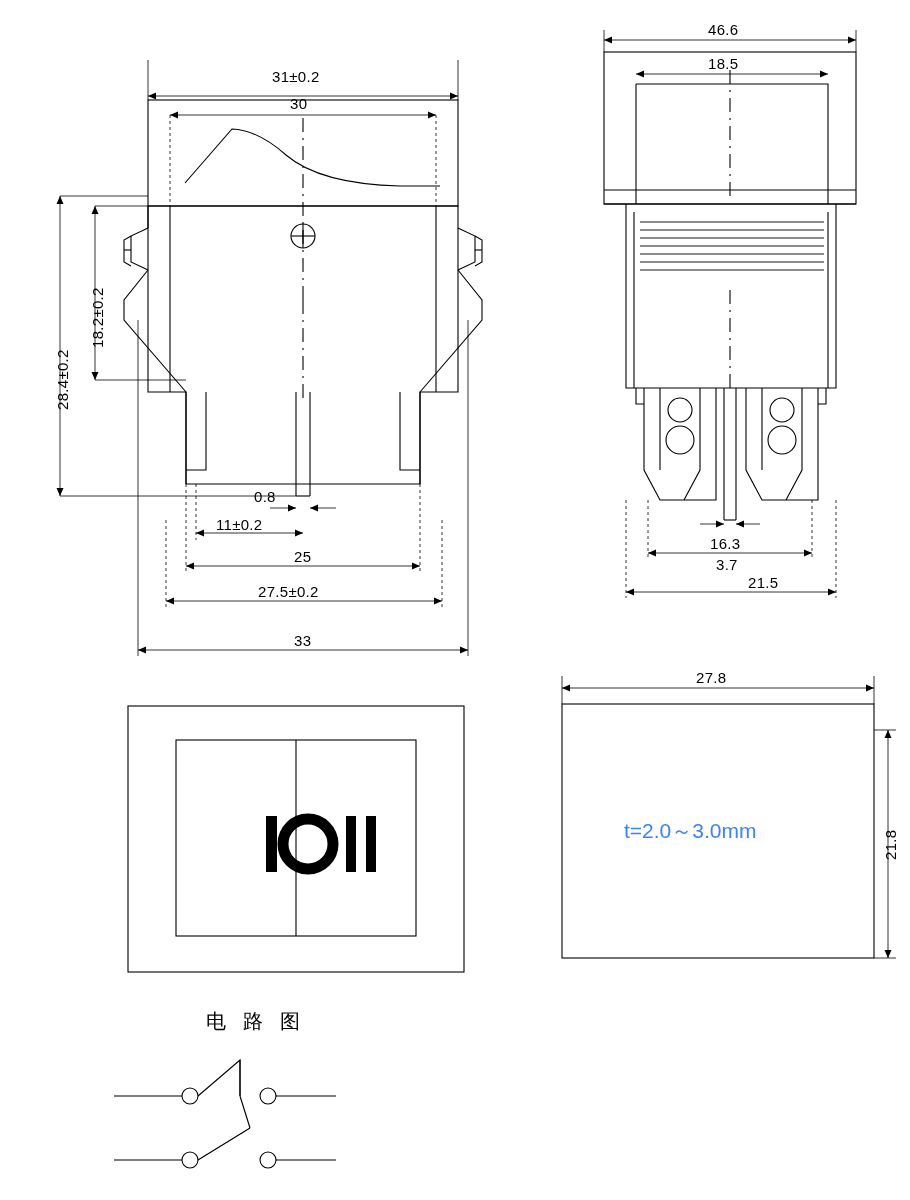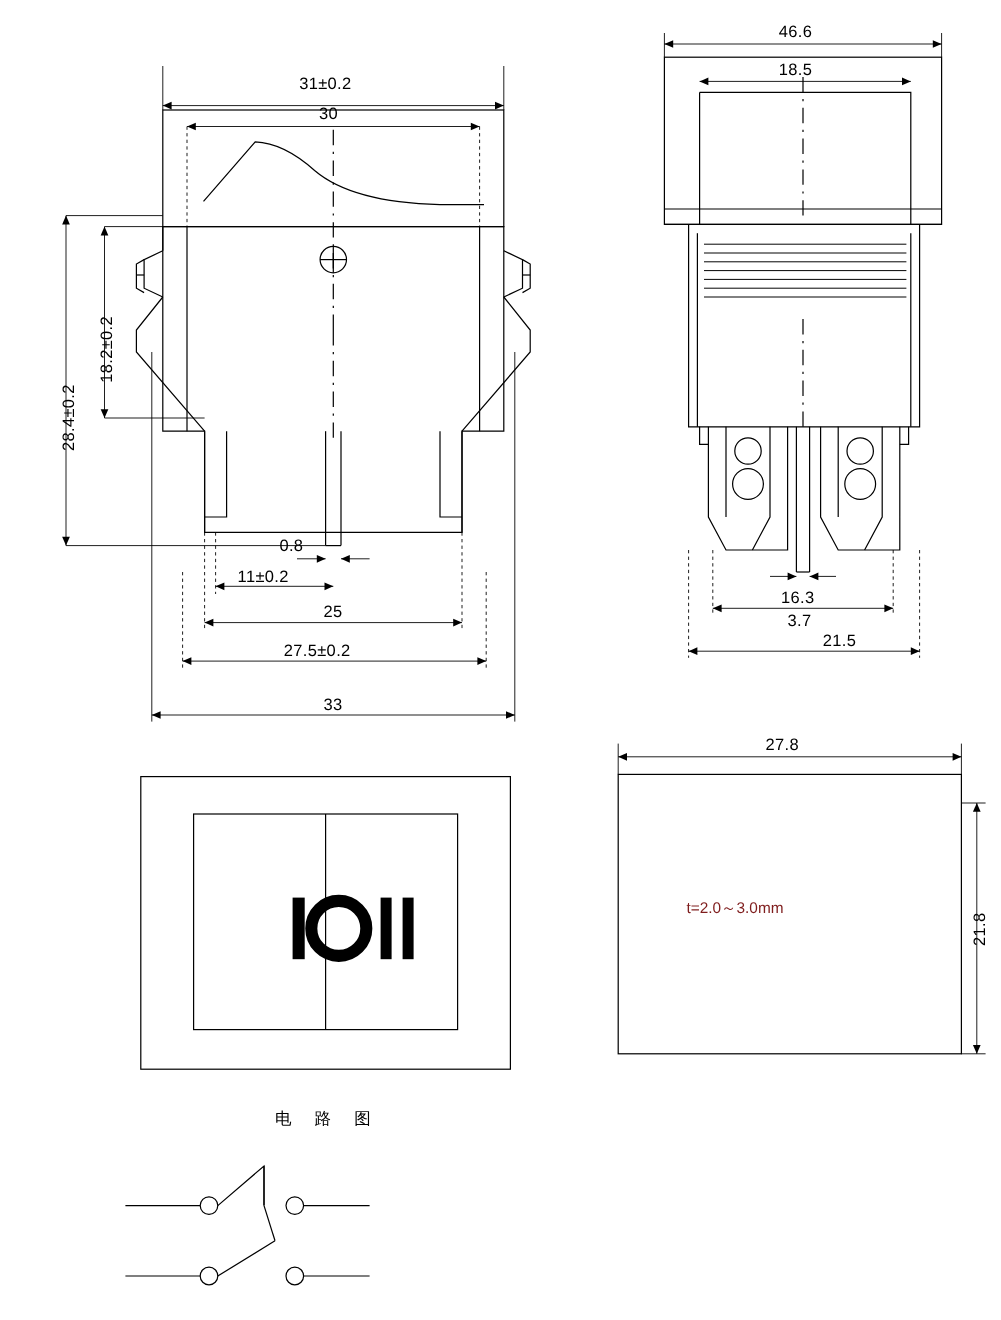--- a/index.html
+++ b/index.html
@@ -23,32 +23,31 @@
     font-size: 15px;
     color: #000;
     white-space: nowrap;
     letter-spacing: 0.3px;
   }
   .dim-label.vert {
     transform-origin: 0 0;
   }
   .cn-label {
     position: absolute;
-    font-family: Liberation Mono, monospace;
-    font-size: 15px;
+    font-family: Liberation Serif, serif;
+    font-size: 20px;
     color: #000;
     letter-spacing: 6px;
     white-space: nowrap;
-    margin-left: 44px;
   }
   .thick-label {
     position: absolute;
     font-family: "Liberation Sans", sans-serif;
-    font-size: 14px;
-    color: #7f1d1d;
+    font-size: 21px;
+    color: #3b82f6;
     white-space: nowrap;
   }
   svg {
     position: absolute;
     top: 0;
     left: 0;
   }
 </style>
 </head>
 <body>

